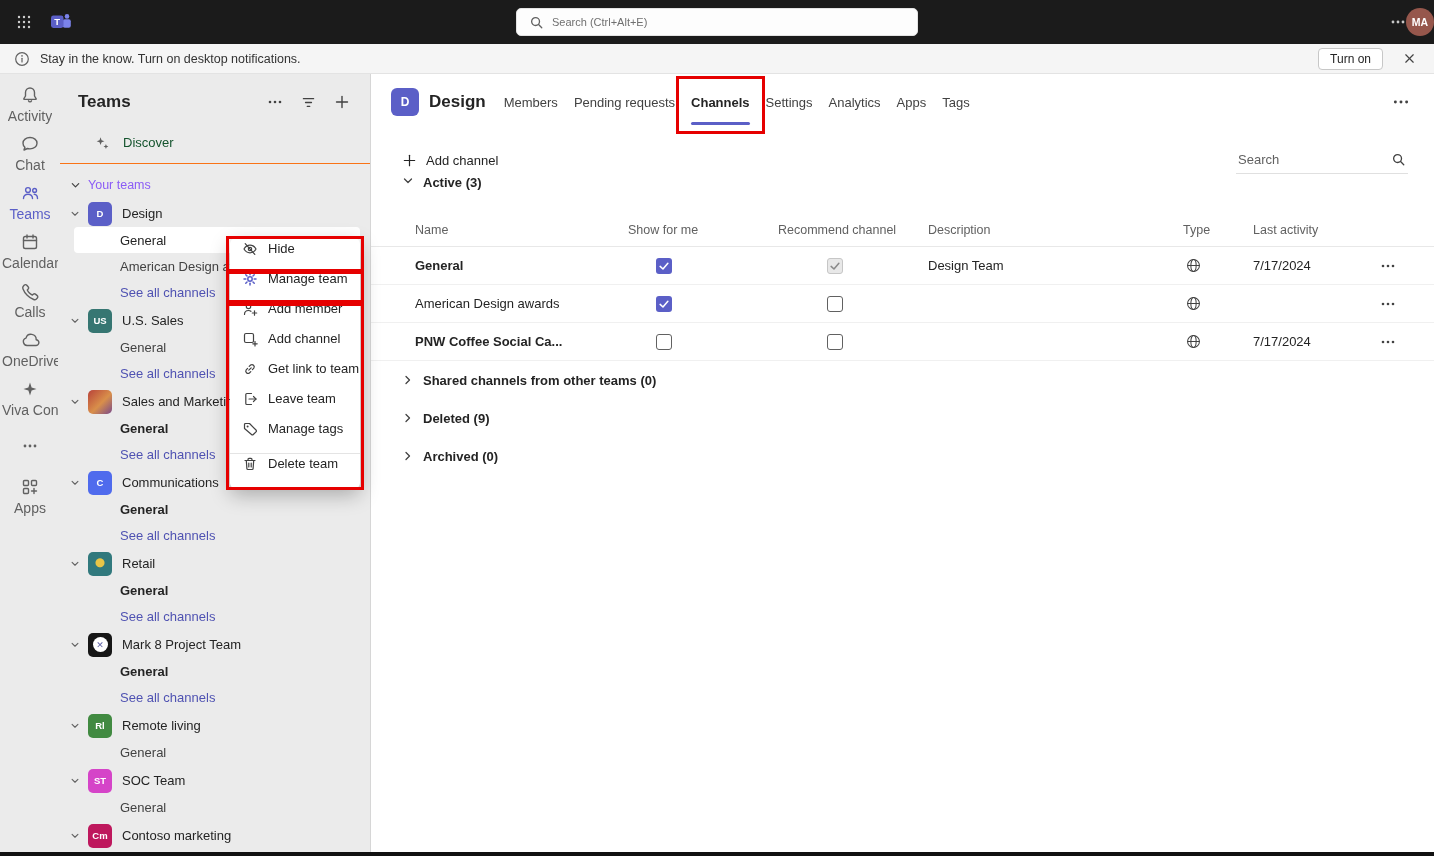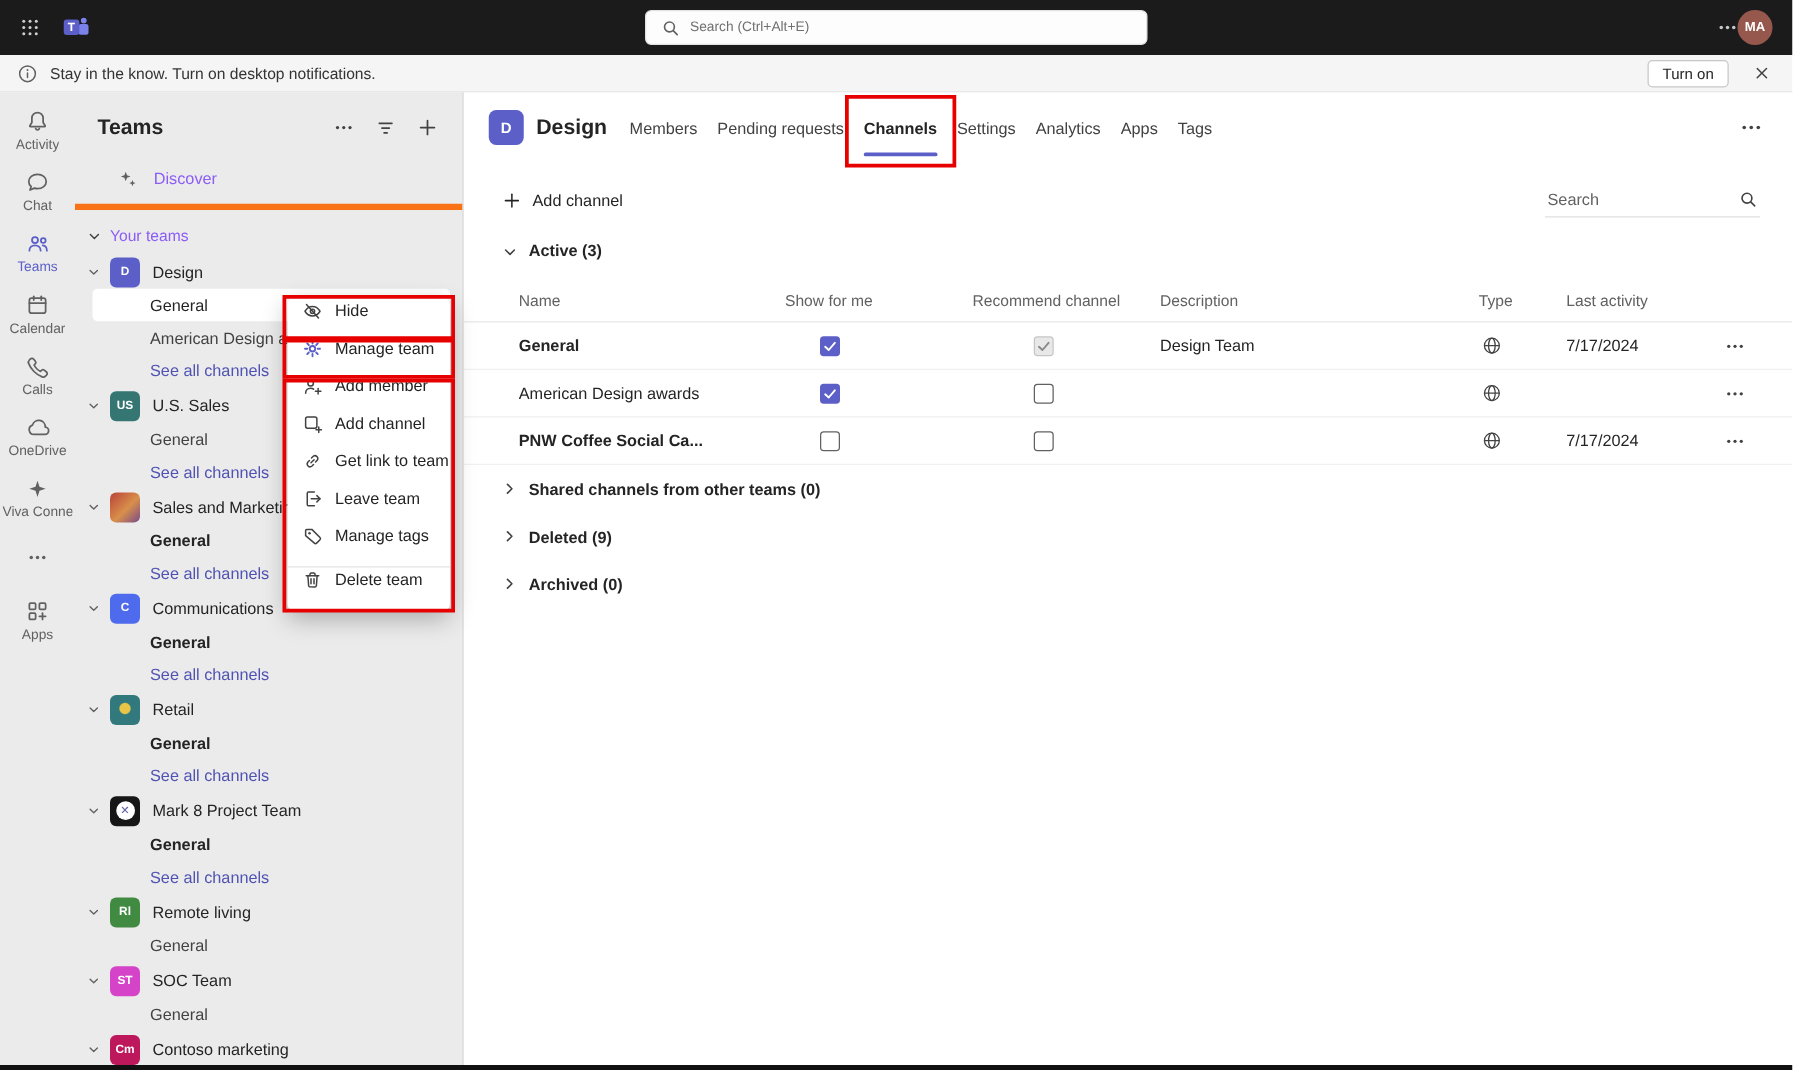--- a/index.html
+++ b/index.html
@@ -7,44 +7,44 @@
   body{font-family:"Liberation Sans","DejaVu Sans",sans-serif;font-size:13px;color:#242424;background:#fff;position:relative;overflow:hidden}
   svg{display:block}
   input{font-family:inherit}
 
   
   .topbar{height:44px;background:#1b1b1b;display:flex;align-items:center;position:relative}
   .tb-left{display:flex;align-items:center;gap:16px;padding-left:16px}
   .tb-search{position:absolute;left:50%;transform:translateX(-50%);width:402px;height:28px;background:#fdfdfd;border:1px solid #e3e3e3;border-radius:5px;display:flex;align-items:center;gap:8px;padding:0 12px}
   .tb-search input{border:none;outline:none;background:transparent;font-size:11px;color:#424242;width:100%}
   .tb-search input::placeholder{color:#707070}
-  .tb-right{margin-left:auto;display:flex;align-items:center;padding-right:16px;color:#c8c8c8}
+  .tb-right{margin-left:auto;display:flex;align-items:center;padding-right:0;color:#c8c8c8}
   .tb-avatar{width:28px;height:28px;border-radius:50%;background:#96574c;color:#fff;font-size:10.5px;font-weight:700;display:grid;place-items:center;cursor:pointer}
 
   
   .banner{height:30px;background:#f5f5f5;border-bottom:1px solid #e3e3e3;display:flex;align-items:center;gap:10px;padding:12px 14px;font-size:12.5px;color:#333}
   .turnon{margin-left:auto;background:#fff;border:1px solid #c7c7c7;border-radius:4px;padding:3px 11px;font-size:12px;color:#242424;cursor:pointer}
   .banner-close{color:#444;padding:0 4px;margin-left:6px;cursor:pointer}
 
   
   .content{display:flex;height:778px}
 
   
   .rail{width:60px;background:#ebebeb;display:flex;flex-direction:column;padding-top:6px;flex:none}
   .rail-item{height:49px;display:flex;flex-direction:column;align-items:center;justify-content:center;gap:3px;color:#616161;cursor:pointer}
-  .rail-label{font-size:11px;max-width:56px;overflow:hidden;white-space:nowrap}
+  .rail-label{font-size:14px;max-width:56px;overflow:hidden;white-space:nowrap}
   .rail-item.active{color:#5b5fc7}
 
   
   .sidebar{width:311px;background:#ebebeb;border-right:1px solid #d6d6d6;flex:none;overflow:hidden}
   .sb-header{display:flex;align-items:center;padding:18px 20px 12px 18px}
   .sb-header h2{font-size:17px;font-weight:700}
   .sb-actions{margin-left:auto;display:flex;align-items:center;gap:17px;color:#424242}
   .sb-actions span{cursor:pointer}
-  .discover{display:flex;align-items:center;gap:13px;padding:10px 18px 12px 33px;color:#8b5cf6;border-bottom:5px solid #f97316;margin-bottom:6px;cursor:pointer}
+  .discover{display:flex;align-items:center;gap:13px;padding:10px 18px 12px 33px;color:#14532d;border-bottom:1px solid #f97316;margin-bottom:6px;cursor:pointer}
   .your-teams{display:flex;align-items:center;gap:7px;padding:7px 10px;color:#8b5cf6;font-size:12.5px;height:30px;cursor:pointer}
   .team{margin-bottom:2px}
   .team-row{display:flex;align-items:center;height:27px;padding-left:10px;gap:6px;cursor:pointer}
   .t-chev{color:#616161;display:flex}
   .t-avatar{width:24px;height:24px;border-radius:5px;color:#fff;font-size:9.5px;font-weight:700;display:grid;place-items:center;margin-left:2px;flex:none}
   .t-avatar.photo-warm{background:linear-gradient(135deg,#b8433a,#d98f4a 55%,#7a4a8a)}
   .t-avatar.photo-retail{background:radial-gradient(circle at 50% 45%,#e8c547 0 4px,#31797d 5px)}
   .t-avatar.logo-mark8{background:#161616}
   .t-avatar.logo-mark8::after{content:"\2715";background:#fff;color:#6264a7;border-radius:50%;width:15px;height:15px;display:grid;place-items:center;font-size:9px;font-weight:700}
   .t-name{margin-left:4px;white-space:nowrap}
@@ -63,21 +63,21 @@
   .tab.active .tab-label{font-weight:700;color:#242424}
   .tab.active::after{content:"";position:absolute;left:8px;right:8px;bottom:5px;height:3px;border-radius:2px;background:#5b5fc7}
   .mh-dots{margin-left:auto;color:#424242;cursor:pointer}
 
   .toolbar{display:flex;align-items:center;margin-top:15px;height:30px;padding:0 26px 0 31px}
   .add-channel{display:flex;align-items:center;gap:9px;color:#242424;cursor:pointer}
   .ch-search{margin-left:auto;display:flex;align-items:center;width:172px;border-bottom:1px solid #e0e0e0;height:28px;padding:0 2px}
   .ch-search input{flex:1;border:0;outline:0;background:none;font-size:13px;color:#424242;min-width:0}
   .ch-search input::placeholder{color:#616161}
 
-  .section-header{display:flex;align-items:flex-end;gap:9px;padding-left:31px;height:22px;margin-top:11px;font-weight:600;color:#242424;cursor:pointer}
+  .section-header{display:flex;align-items:flex-start;gap:9px;padding-left:31px;height:22px;font-weight:600;color:#242424;cursor:pointer}
   .collapsed-section{height:38px;display:flex;align-items:center;gap:9px;padding-left:31px;font-weight:600;color:#242424;cursor:pointer}
   .collapsed-section:first-of-type{margin-top:6px}
   .chev{color:#424242;display:flex}
 
   .table{margin-top:16px}
   .trow{display:grid;grid-template-columns:213px 150px 150px 255px 70px 112px 1fr;align-items:center;padding-left:44px;height:38px;border-bottom:1px solid #f0f0f0}
   .thead{height:34px;color:#616161;font-size:12.5px;border-bottom:1px solid #e8e8e8}
   .cell-name.bold{font-weight:700}
   .cb{width:16px;height:16px;border-radius:3px;display:grid;place-items:center;margin-left:28px}
   .cb-recommend{margin-left:49px}

